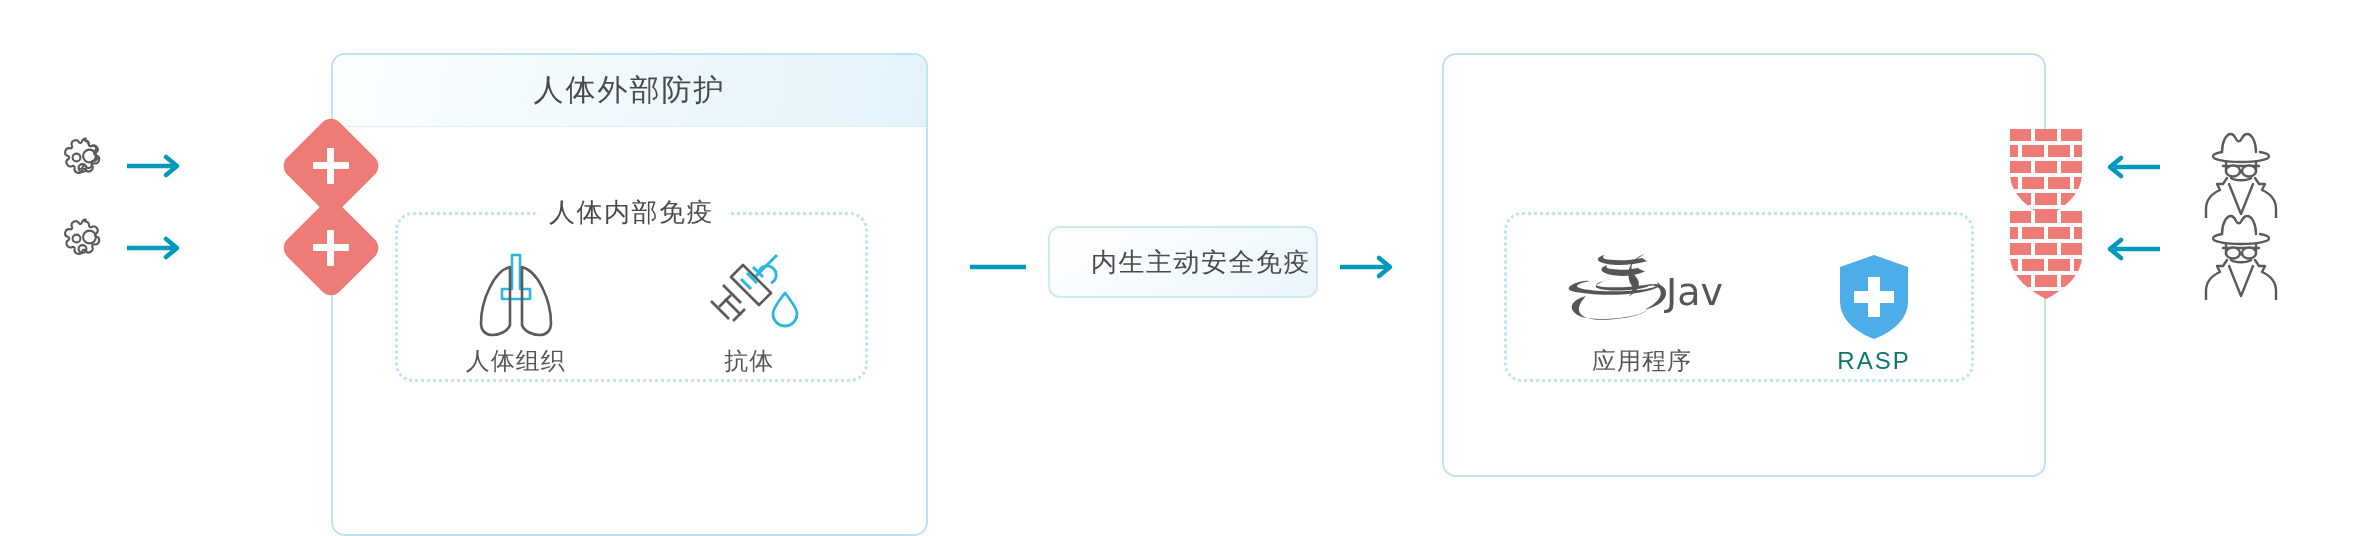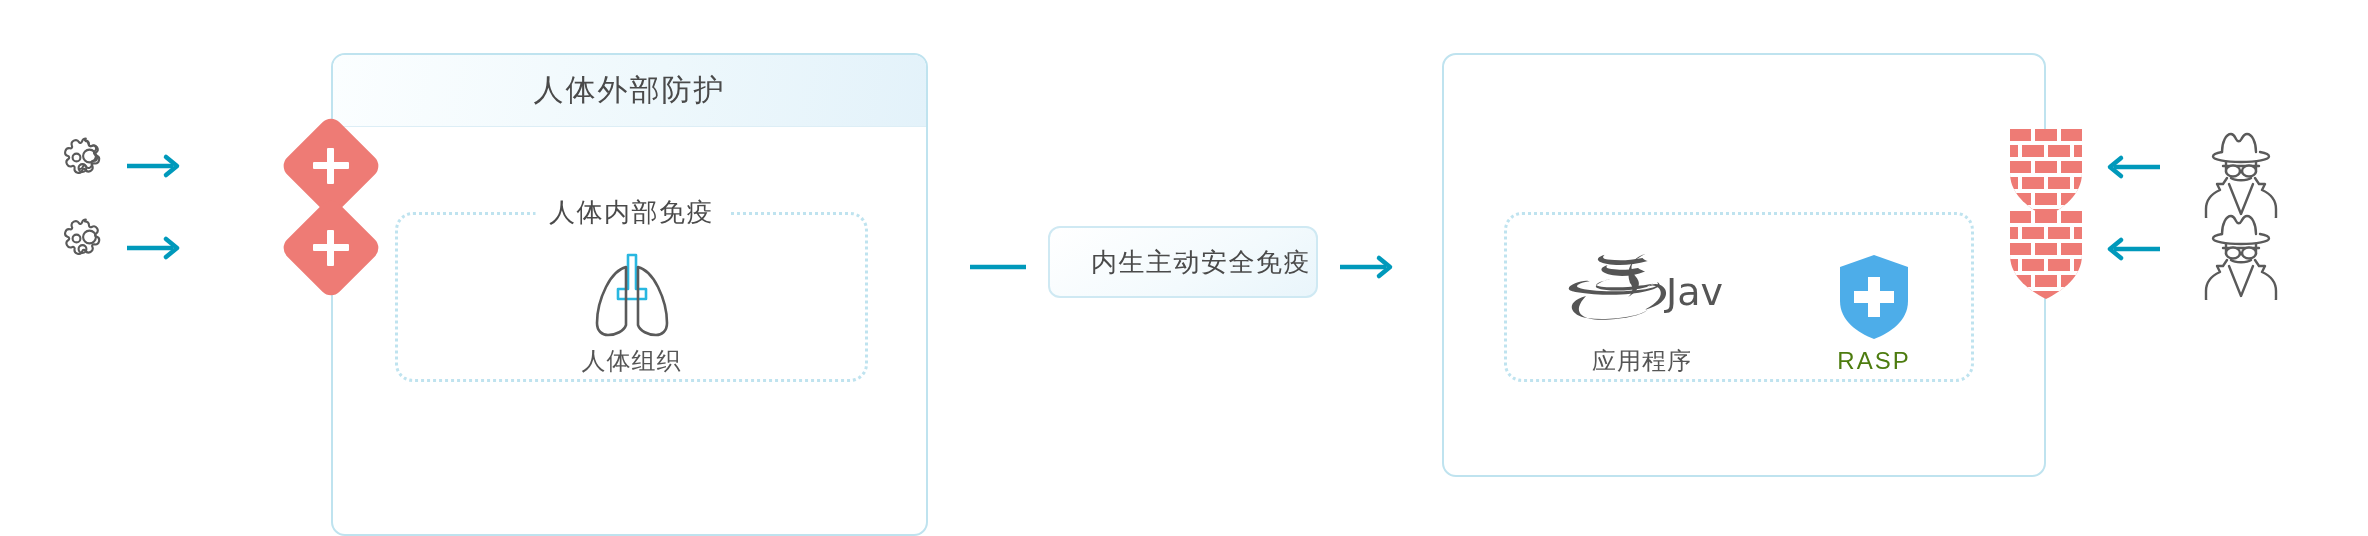--- a/index.html
+++ b/index.html
@@ -52,21 +52,21 @@
   .inner-items{
     position:absolute;left:0;right:0;top:42px;bottom:10px;
     display:flex;align-items:center;justify-content:space-around;
   }
   .item{display:flex;flex-direction:column;align-items:center;justify-content:center;}
   .item-figure{height:92px;display:flex;align-items:center;justify-content:center;}
   .item-label{
     margin-top:4px;font-size:24px;color:#555;letter-spacing:1px;white-space:nowrap;
     font-family:"DejaVu Sans","Liberation Sans",sans-serif;
   }
-  .item-label.accent{color:#4d7c0f;font-family:"Liberation Sans",sans-serif;letter-spacing:2px;}
+  .item-label.accent{color:#0f766e;font-family:"Liberation Sans",sans-serif;letter-spacing:2px;}
 
   
   .center-chip{
     position:absolute;
     border:2px solid #cfe9f3;border-radius:12px;
     background:linear-gradient(150deg,#ffffff 0%,#f3fafd 60%,#e9f5fb 100%);
     display:flex;align-items:center;justify-content:center;
     box-sizing:border-box;
     padding-left:36px;
   }
@@ -143,20 +143,39 @@
       <div class="inner-items">
         <div class="item">
           <div class="item-figure">
             <svg class="ico" width="108" height="92" viewBox="0 0 108 92">
               <path d="M50 6 h8 v34 h10 v10 h-28 v-10 h10 z" fill="none" stroke="#29b7e0" stroke-width="2.6" stroke-linejoin="round"></path>
               <path d="M48 18 C40 20 34 26 28 38 C22 50 19 64 19 74 c0 8 5 12 11 12 c8 0 16-4 18-10 V18 z" fill="none" stroke="#5a5a5a" stroke-width="2.6" stroke-linejoin="round"></path>
               <path d="M60 18 C68 20 74 26 80 38 C86 50 89 64 89 74 c0 8-5 12-11 12 c-8 0-16-4-18-10 V18 z" fill="none" stroke="#5a5a5a" stroke-width="2.6" stroke-linejoin="round"></path>
             </svg>
           </div>
           <div class="item-label">人体组织</div>
+        </div>
+        <div class="item">
+          <div class="item-figure">
+            <svg class="ico" width="104" height="92" viewBox="0 0 104 92">
+              <line x1="58" y1="28" x2="80" y2="6" stroke="#29b7e0" stroke-width="3"></line>
+              <path d="M46 16 L74 44 L62 56 L34 28 Z" fill="none" stroke="#5a5a5a" stroke-width="2.6" stroke-linejoin="round"></path>
+              <line x1="44" y1="30" x2="54" y2="40" stroke="#29b7e0" stroke-width="3"></line>
+              <line x1="50" y1="24" x2="60" y2="34" stroke="#29b7e0" stroke-width="3"></line>
+              <line x1="56" y1="18" x2="66" y2="28" stroke="#29b7e0" stroke-width="3"></line>
+              <path d="M62 22 a9 9 0 1 1 12 12" fill="none" stroke="#29b7e0" stroke-width="2.8"></path>
+              <line x1="26" y1="36" x2="44" y2="54" stroke="#5a5a5a" stroke-width="2.6"></line>
+              <line x1="28" y1="50" x2="44" y2="66" stroke="#5a5a5a" stroke-width="2.6"></line>
+              <line x1="14" y1="52" x2="32" y2="70" stroke="#5a5a5a" stroke-width="2.6"></line>
+              <line x1="22" y1="58" x2="34" y2="46" stroke="#5a5a5a" stroke-width="2.6"></line>
+              <line x1="36" y1="72" x2="48" y2="60" stroke="#5a5a5a" stroke-width="2.6"></line>
+              <path d="M88 44 c-8 10-12 16-12 21 a12 12 0 0 0 24 0 c0-5-4-11-12-21 z" fill="none" stroke="#29b7e0" stroke-width="2.8" stroke-linejoin="round"></path>
+            </svg>
+          </div>
+          <div class="item-label">抗体</div>
         </div>
       </div>
     </div>
   </div>
 
   <div class="diamond" style="left:294px;top:129px;">
     <div class="plus"></div>
   </div>
   <div class="diamond" style="left:294px;top:211px;">
     <div class="plus"></div>

